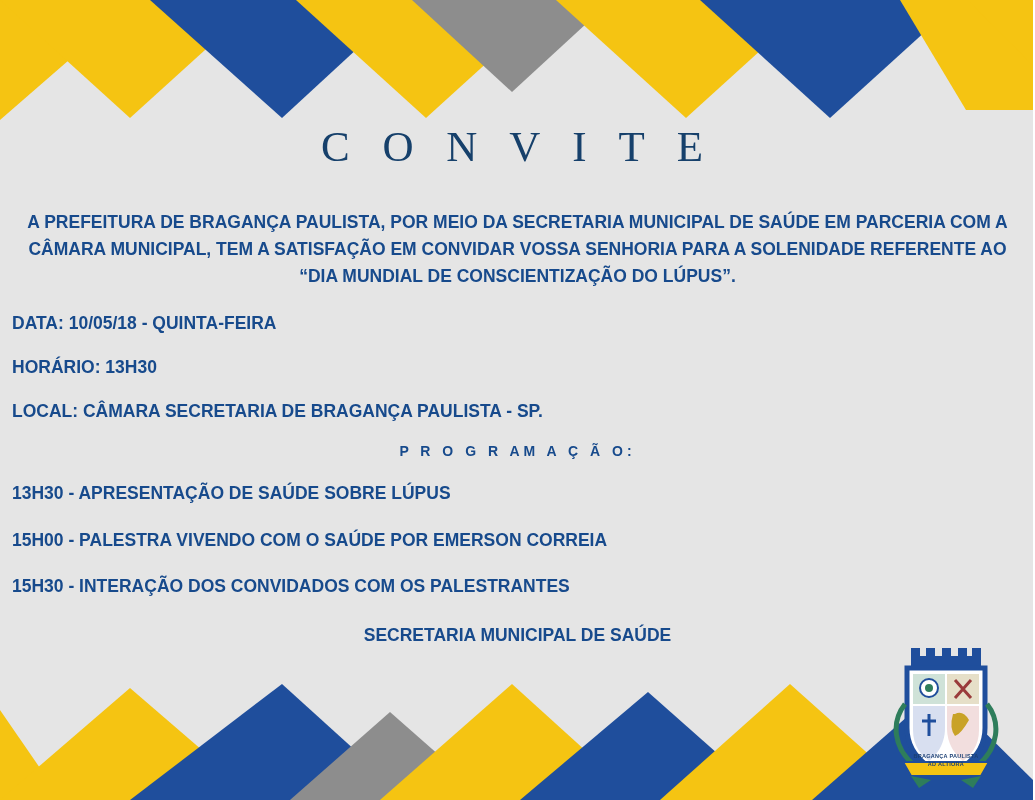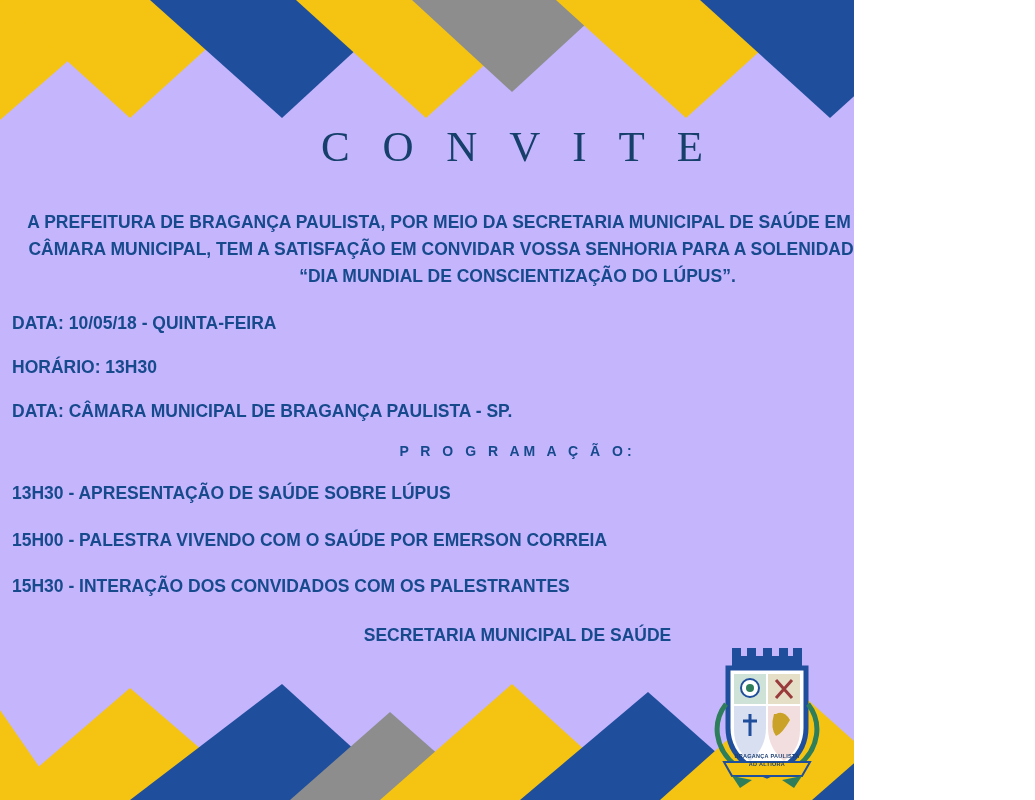--- a/index.html
+++ b/index.html
@@ -8,23 +8,23 @@
   }
   body {
     width: 1035px;
     height: 800px;
     background: #ffffff;
     font-family: "Liberation Sans", sans-serif;
     overflow: hidden;
   }
   .page {
     position: relative;
-    width: 854px;
+    width: 1033px;
     height: 800px;
-    background: #c4b5fd;
+    background: #e5e5e5;
     overflow: hidden;
   }
 
   
   .deco {
     position: absolute;
     left: 0;
     width: 1035px;
     overflow: hidden;
   }
@@ -169,21 +169,21 @@
 
   <div class="content">
 
     <h1 class="title">C O N V I T E</h1>
 
     <p class="intro">A PREFEITURA DE BRAGANÇA PAULISTA, POR MEIO DA  SECRETARIA  MUNICIPAL  DE SAÚDE EM PARCERIA COM A CÂMARA MUNICIPAL, TEM  A SATISFAÇÃO EM  CONVIDAR VOSSA SENHORIA PARA A SOLENIDADE REFERENTE AO “DIA MUNDIAL DE CONSCIENTIZAÇÃO DO LÚPUS”.</p>
 
     <div class="detail-list">
       <div class="detail-line">DATA: 10/05/18 - QUINTA-FEIRA</div>
       <div class="detail-line">HORÁRIO: 13H30</div>
-      <div class="detail-line">DATA: CÂMARA MUNICIPAL DE BRAGANÇA PAULISTA - SP.</div>
+      <div class="detail-line">LOCAL: CÂMARA SECRETARIA DE BRAGANÇA PAULISTA - SP.</div>
     </div>
 
     <div class="prog-heading">P R O G R AM A Ç Ã O:</div>
 
     <div class="prog-list">
       <div class="prog-item">13H30 - APRESENTAÇÃO DE SAÚDE SOBRE LÚPUS</div>
       <div class="prog-item">15H00 - PALESTRA VIVENDO COM O SAÚDE POR EMERSON CORREIA</div>
       <div class="prog-item">15H30 -  INTERAÇÃO DOS CONVIDADOS COM OS PALESTRANTES</div>
     </div>
 

